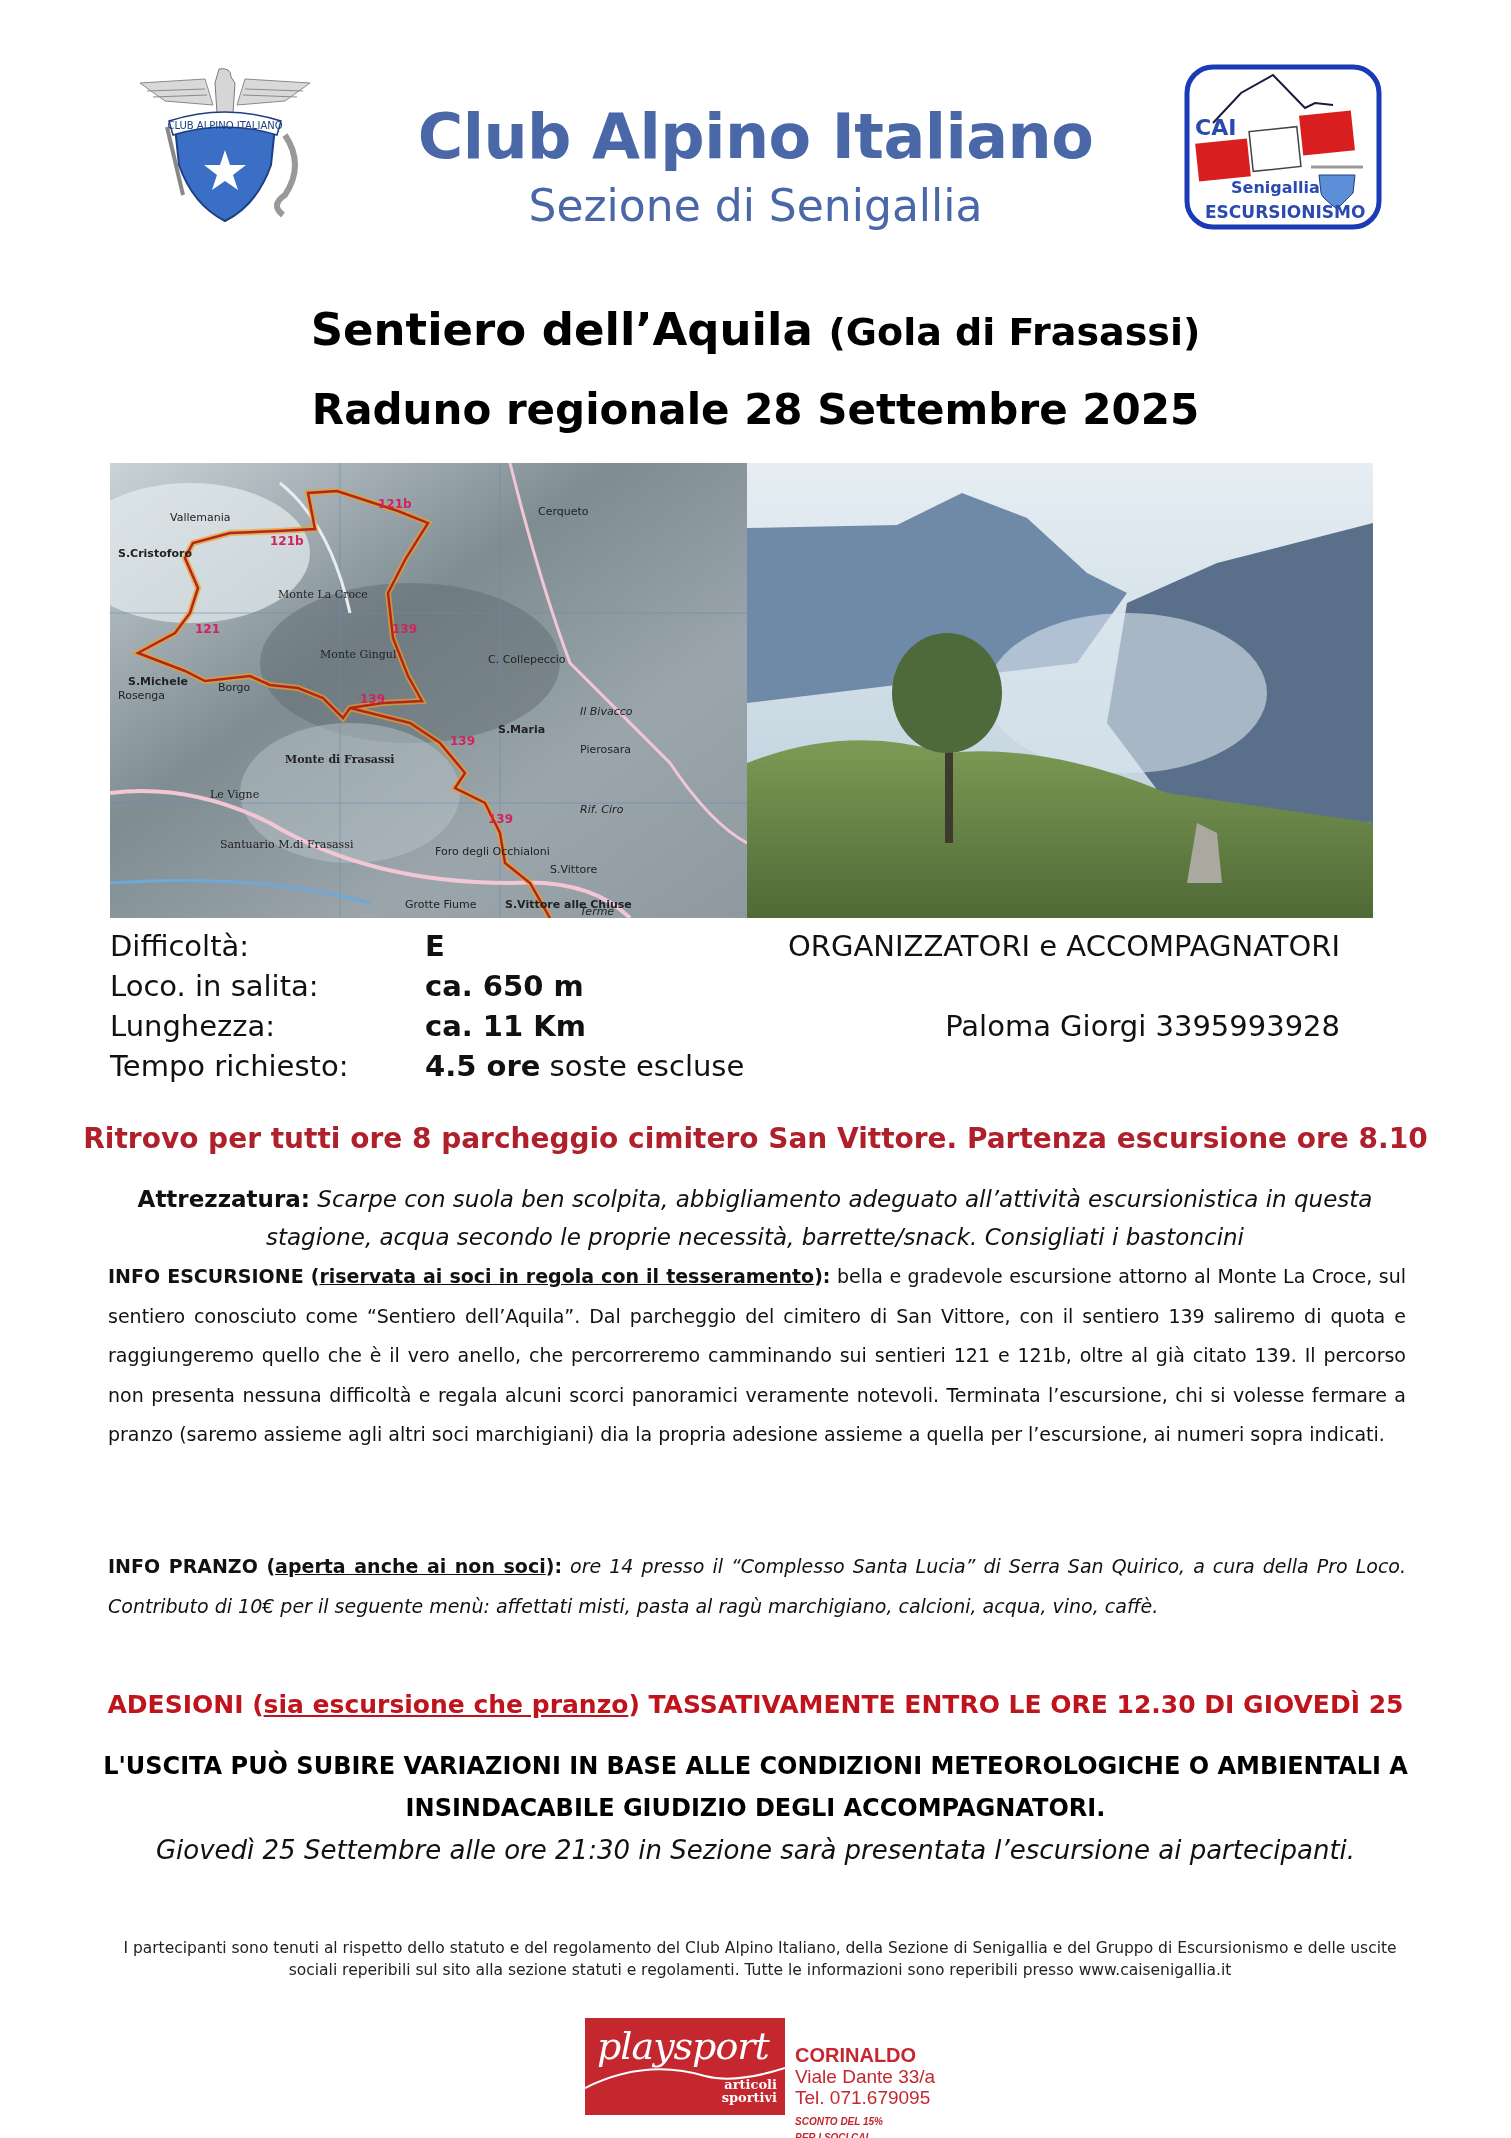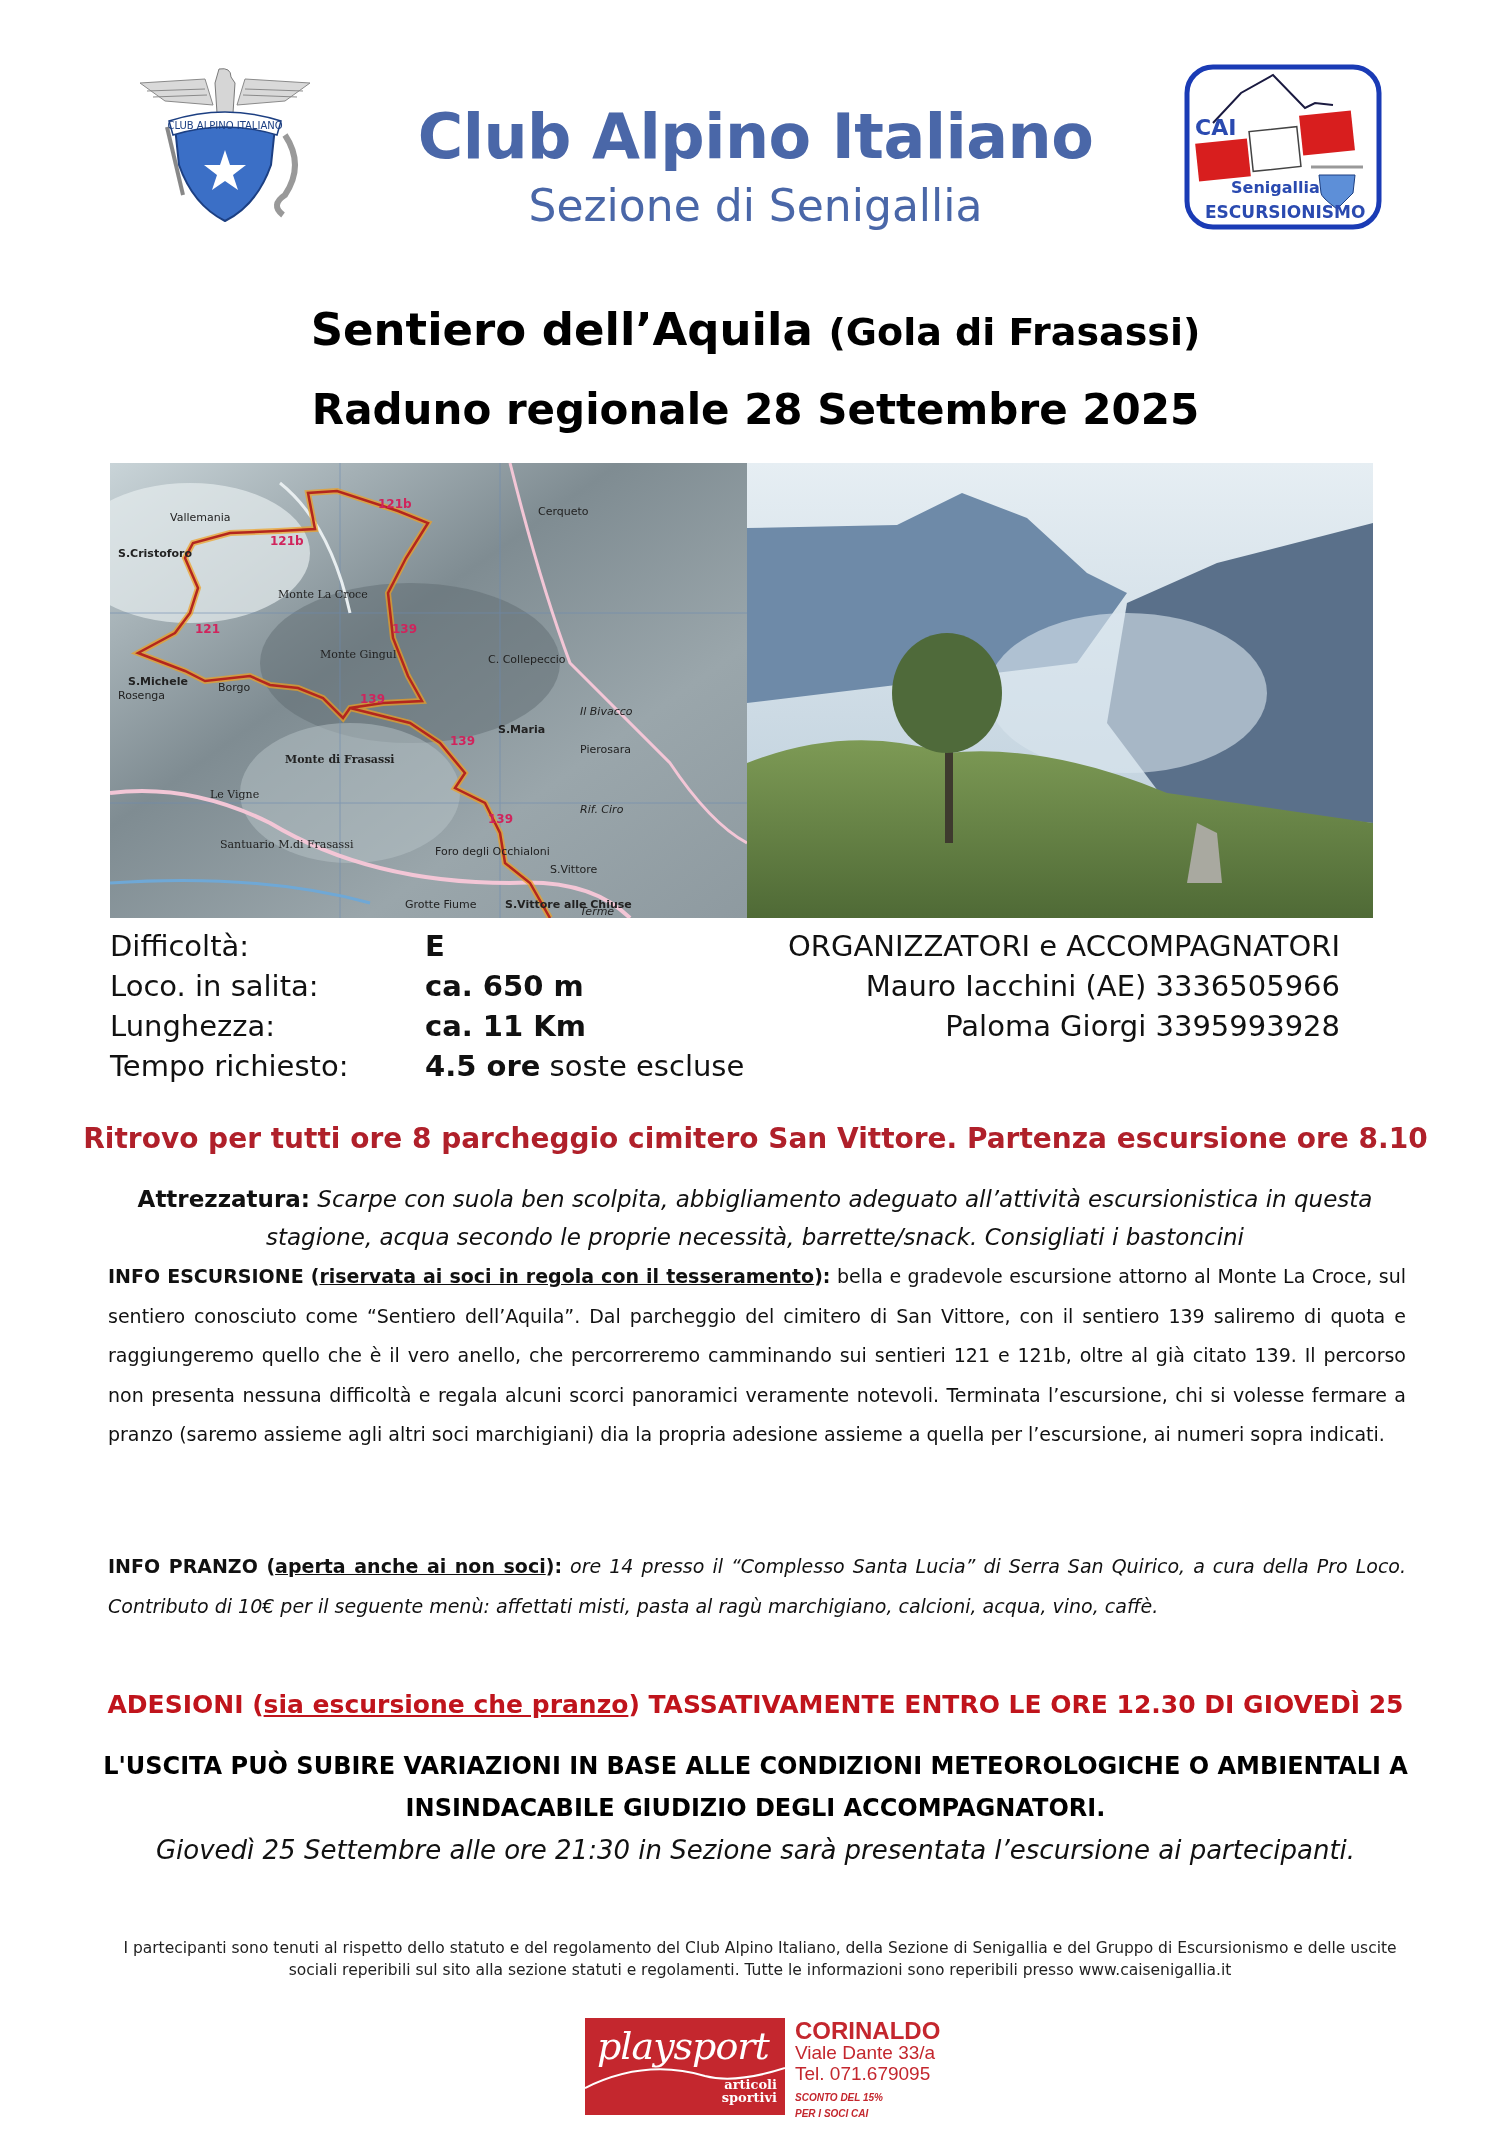--- a/index.html
+++ b/index.html
@@ -48,21 +48,21 @@
   #footer-note { left:110px; width:1300px; top:1937px; text-align:center; font-size:15.5px; line-height:22px; color:#222; }
 
   
   #sponsor { left:585px; top:2018px; width:360px; height:100px; }
   #sponsor-box { position:absolute; left:0; top:0; width:200px; height:97px; background:#c4272e; overflow:hidden; }
   #sponsor-brand { position:absolute; left:12px; top:6px; font-family:"DejaVu Serif", serif; font-style:italic;
                    font-size:38px; color:#fff; letter-spacing:-1px; }
   #sponsor-tag { position:absolute; right:8px; top:60px; font-family:"DejaVu Serif", serif; font-weight:bold;
                  font-size:13px; line-height:13px; color:#fff; text-align:right; }
   #sponsor-info { position:absolute; left:210px; top:2px; color:#c4272e; font-family:"Liberation Sans", sans-serif; }
-  #sponsor-city { font-size:24px; font-weight:bold; line-height:22px; }
+  #sponsor-city { font-size:20px; font-weight:bold; line-height:22px;margin-top:24px; }
   .sponsor-line { font-size:19px; line-height:21px; }
   #sponsor-discount { font-size:10px; font-weight:bold; font-style:italic; line-height:16px; margin-top:6px; }
 </style>
 </head>
 <body>
 
 <div class="abs" id="cai-logo">
   <svg width="180" height="160" viewBox="0 0 180 160">
 
     <g fill="#d9d9d9" stroke="#8a8a8a" stroke-width="1">
@@ -192,21 +192,20 @@
 </div>
 
 <div class="info-row" style="top:929px;">
   <span class="info-label">Difficoltà:</span>
   <span class="info-value"><b>E</b><span></span></span>
   <span class="info-right"><b></b><span>ORGANIZZATORI e ACCOMPAGNATORI</span></span>
 </div>
 <div class="info-row" style="top:969px;">
   <span class="info-label">Loco. in salita:</span>
   <span class="info-value"><b>ca. 650 m</b><span></span></span>
-  <span class="info-right"><b></b><span>Mauro Iacchini (AE) 3336505966</span></span>
 </div>
 <div class="info-row" style="top:1009px;">
   <span class="info-label">Lunghezza:</span>
   <span class="info-value"><b>ca. 11 Km</b><span></span></span>
   <span class="info-right"><b></b><span>Paloma Giorgi 3395993928</span></span>
 </div>
 <div class="info-row" style="top:1049px;">
   <span class="info-label">Tempo richiesto:</span>
   <span class="info-value"><b>4.5 ore</b><span> soste escluse</span></span>
 </div>

